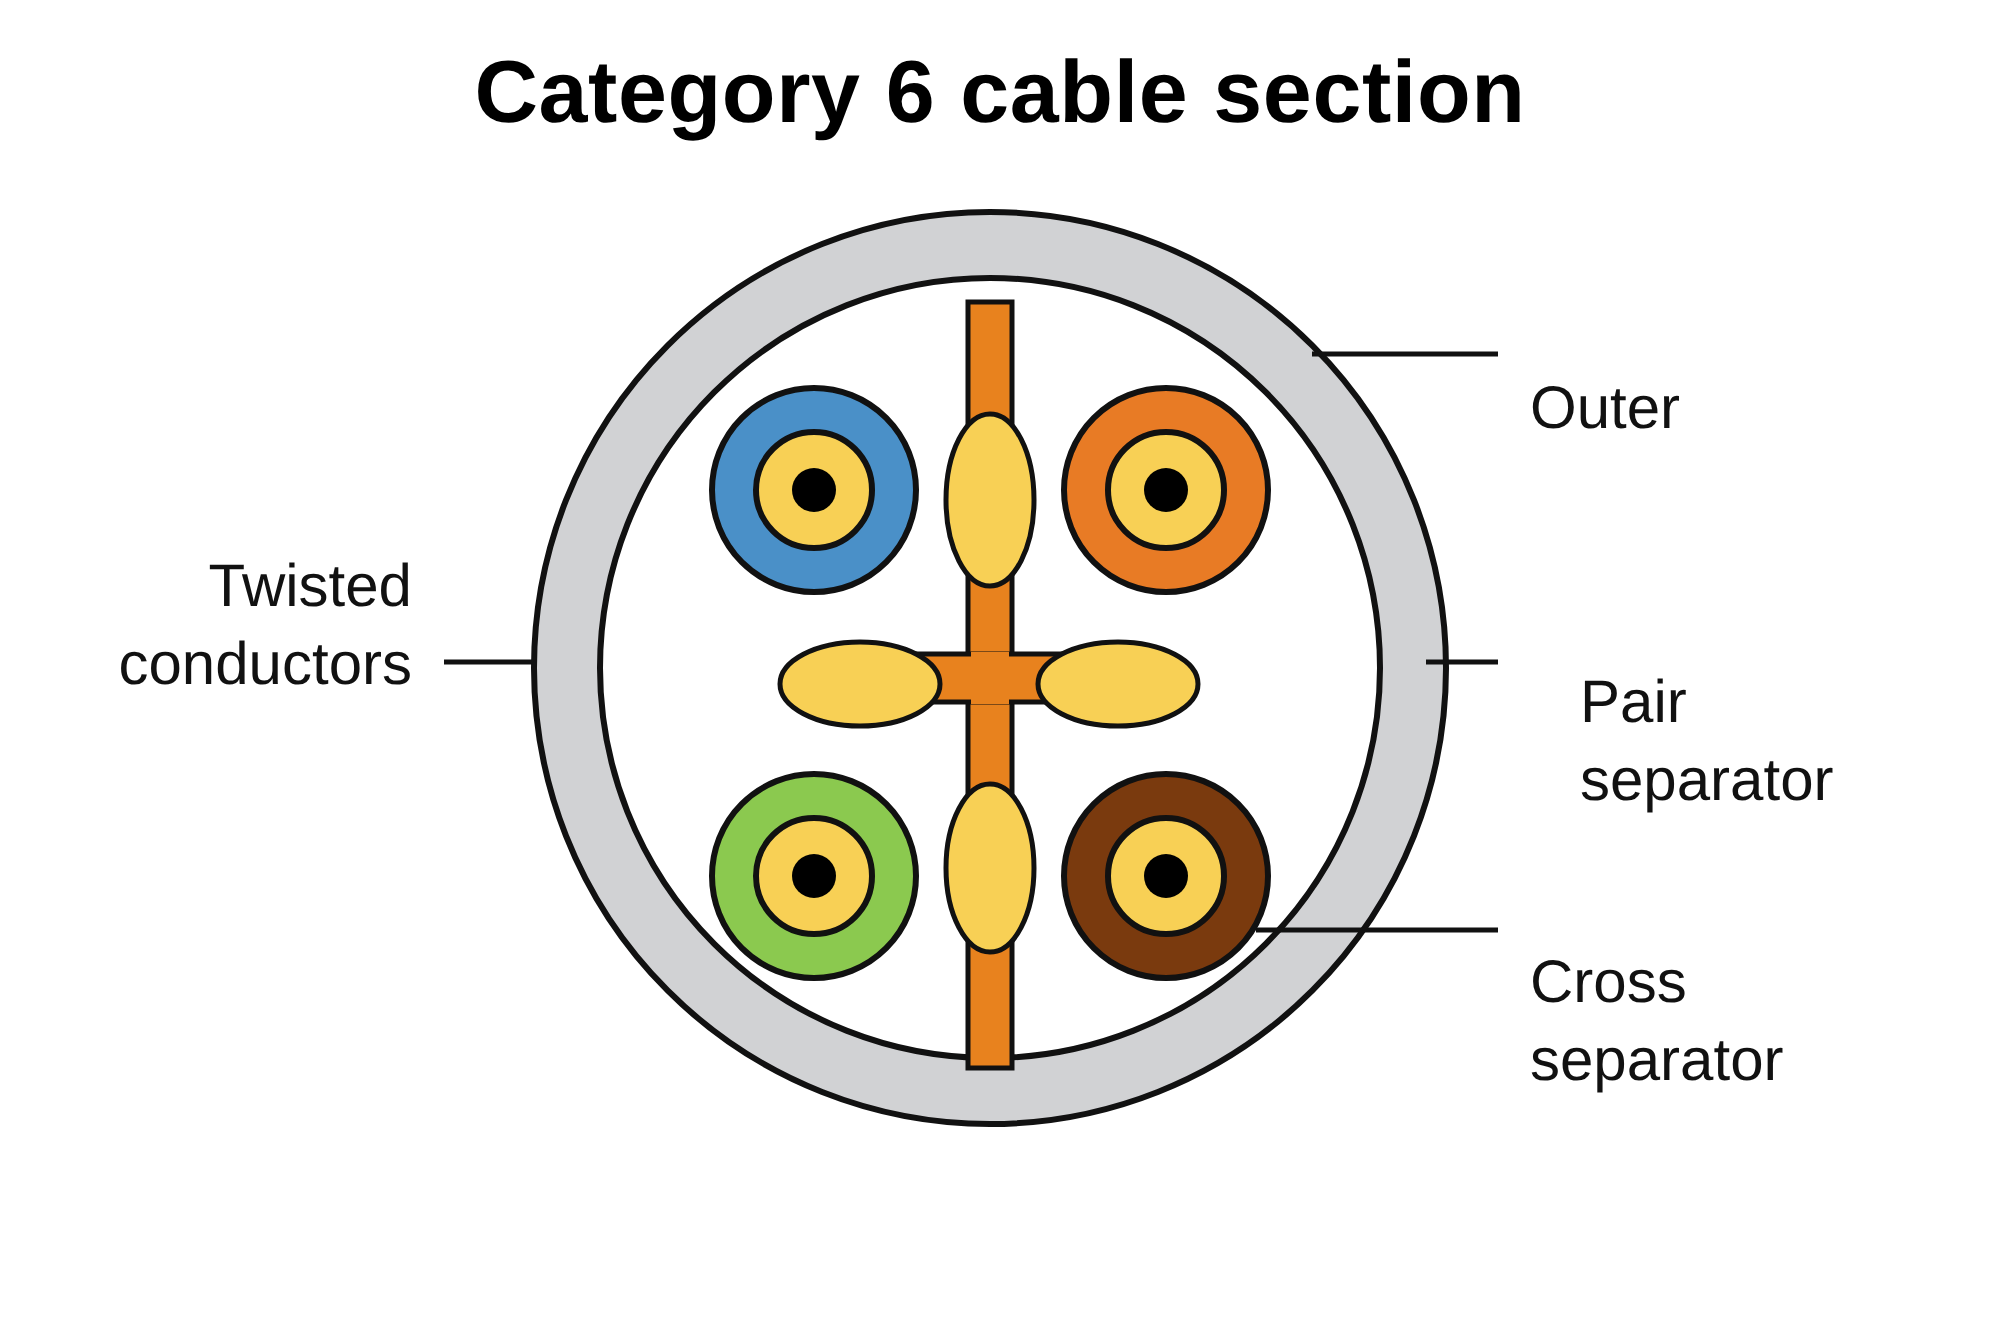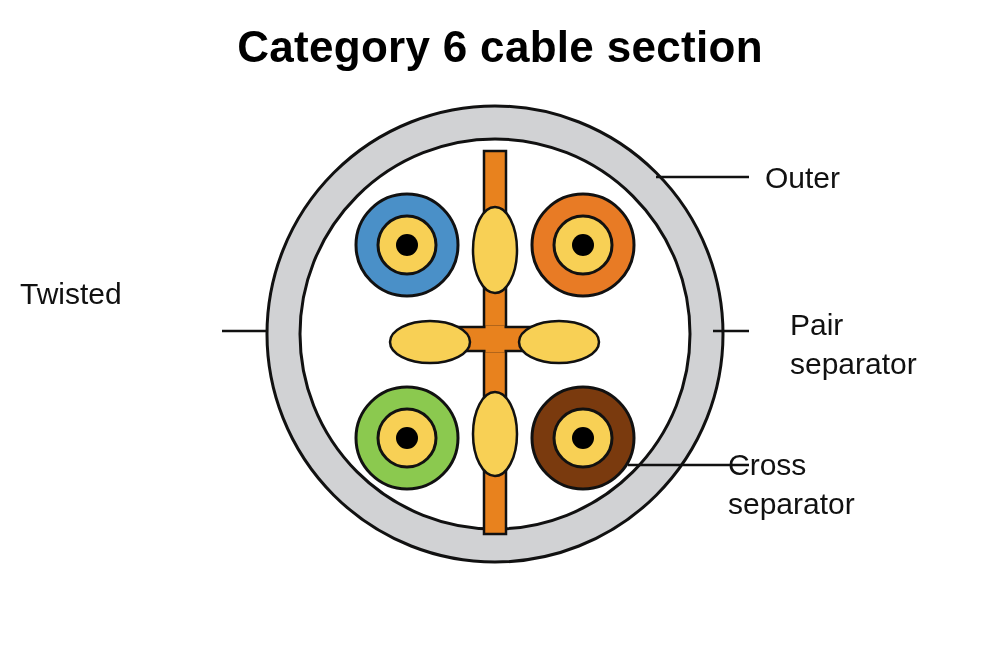--- a/index.html
+++ b/index.html
@@ -2,22 +2,22 @@
 <html><head>
 <meta charset="utf-8">
 <style>
   html, body { margin: 0; padding: 0; background: #ffffff; }
   body { width: 1000px; height: 667px; position: relative; overflow: hidden;
          font-family: "Liberation Sans", "DejaVu Sans", sans-serif; color: #111; }
   .title { position: absolute; left: 0; width: 1000px; top: 22px; text-align: center;
            font-size: 44px; font-weight: bold; letter-spacing: 0.3px; color: #000; }
   svg.diagram { position: absolute; left: 0; top: 0; }
   .label { position: absolute; font-size: 30px; line-height: 39px; color: #111; }
-  .label.left { }
-  .label.right { text-align: left; }
+  .label.left { text-align: right; }
+  .label.right { text-align: left; margin-top: 27px; }
   .label span { display: block; }
 </style>
 </head>
 <body>
 
 <div class="title">Category 6 cable section</div>
 
 <svg class="diagram" width="1000" height="667" viewBox="0 0 1000 667">
 
   <circle id="sheath" cx="495" cy="334" r="228" stroke="#111" stroke-width="3" fill="#d1d2d4"></circle>
@@ -58,27 +58,28 @@
   </g>
 
   <line x1="222" y1="331" x2="266" y2="331" stroke="#111" stroke-width="2.5"></line>
   <line x1="656" y1="177" x2="749" y2="177" stroke="#111" stroke-width="2.5"></line>
   <line x1="713" y1="331" x2="749" y2="331" stroke="#111" stroke-width="2.5"></line>
   <line x1="628" y1="465" x2="749" y2="465" stroke="#111" stroke-width="2.5"></line>
 </svg>
 
 <div class="label left" style="left:20px; top:274px; width:186px;">
   <span>Twisted</span>
+  <span>conductors</span>
 </div>
 
 <div class="label right" style="left:765px; top:158px;">
   <span>Outer</span>
 </div>
 
 <div class="label right" style="left:790px; top:305px;">
   <span>Pair</span>
   <span>separator</span>
 </div>
 
-<div class="label right" style="left:728px; top:445px;">
+<div class="label right" style="left:765px; top:445px;">
   <span>Cross</span>
   <span>separator</span>
 </div>
 
 </body></html>

